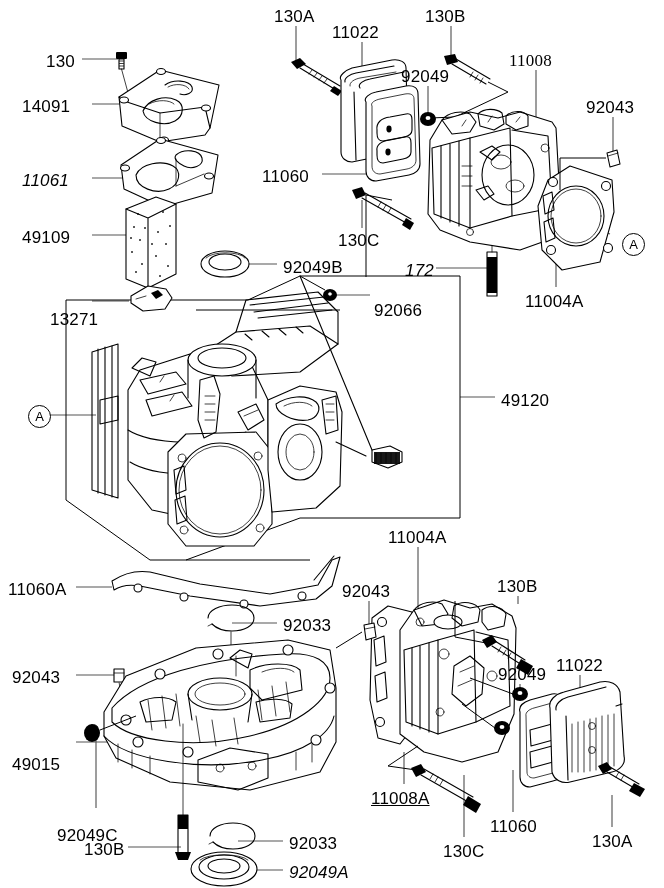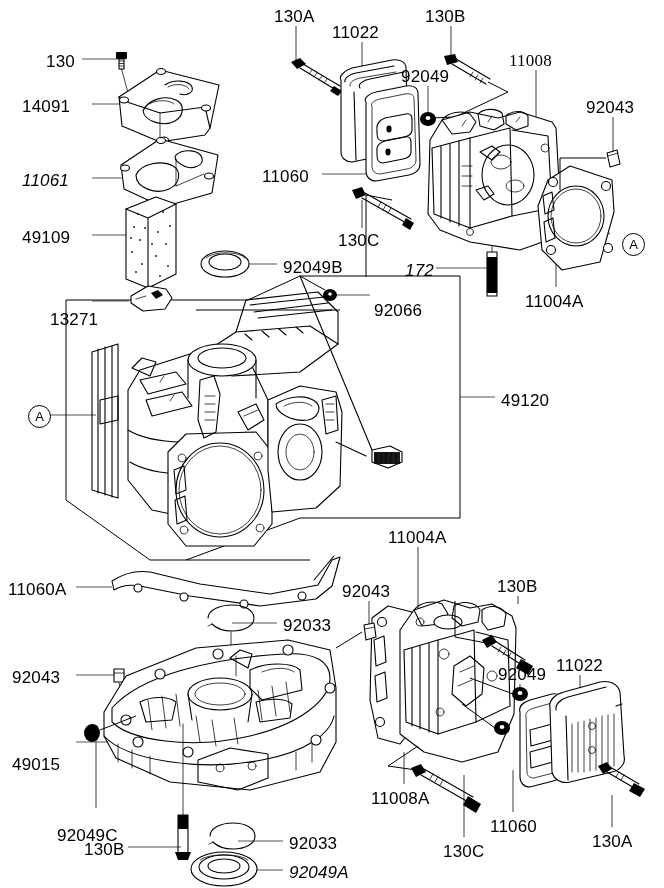--- a/index.html
+++ b/index.html
@@ -555,21 +555,21 @@
       <div class="lbl" style="left: 57px; top: 813px; margin-top: 14px;">92049C</div>
       <div class="lbl" style="left: 84px; top: 841px;">130B</div>
       <div class="lbl" style="left: 283px; top: 617px;">92033</div>
       <div class="lbl" style="left: 289px; top: 835px;">92033</div>
       <div class="lbl" style="left: 289px; top: 864px; font-style: italic;">92049A</div>
       <div class="lbl" style="left: 388px; top: 529px;">11004A</div>
       <div class="lbl" style="left: 342px; top: 583px;">92043</div>
       <div class="lbl" style="left: 497px; top: 578px;">130B</div>
       <div class="lbl" style="left: 498px; top: 666px;">92049</div>
       <div class="lbl" style="left: 556px; top: 657px;">11022</div>
-      <div class="lbl" style="left: 371px; top: 790px;">11008A</div>
+      <div class="lbl" style="left: 371px; top: 790px; text-decoration: underline;">11008A</div>
       <div class="lbl" style="left: 443px; top: 843px;">130C</div>
       <div class="lbl" style="left: 490px; top: 818px;">11060</div>
       <div class="lbl" style="left: 592px; top: 833px;">130A</div>
     </div>
   <div id="circles">
       <div class="cmark" style="left: 28px; top: 405px;">A</div>
       <div class="cmark" style="left: 622px; top: 233px;">A</div>
     </div>
 
 </div>

